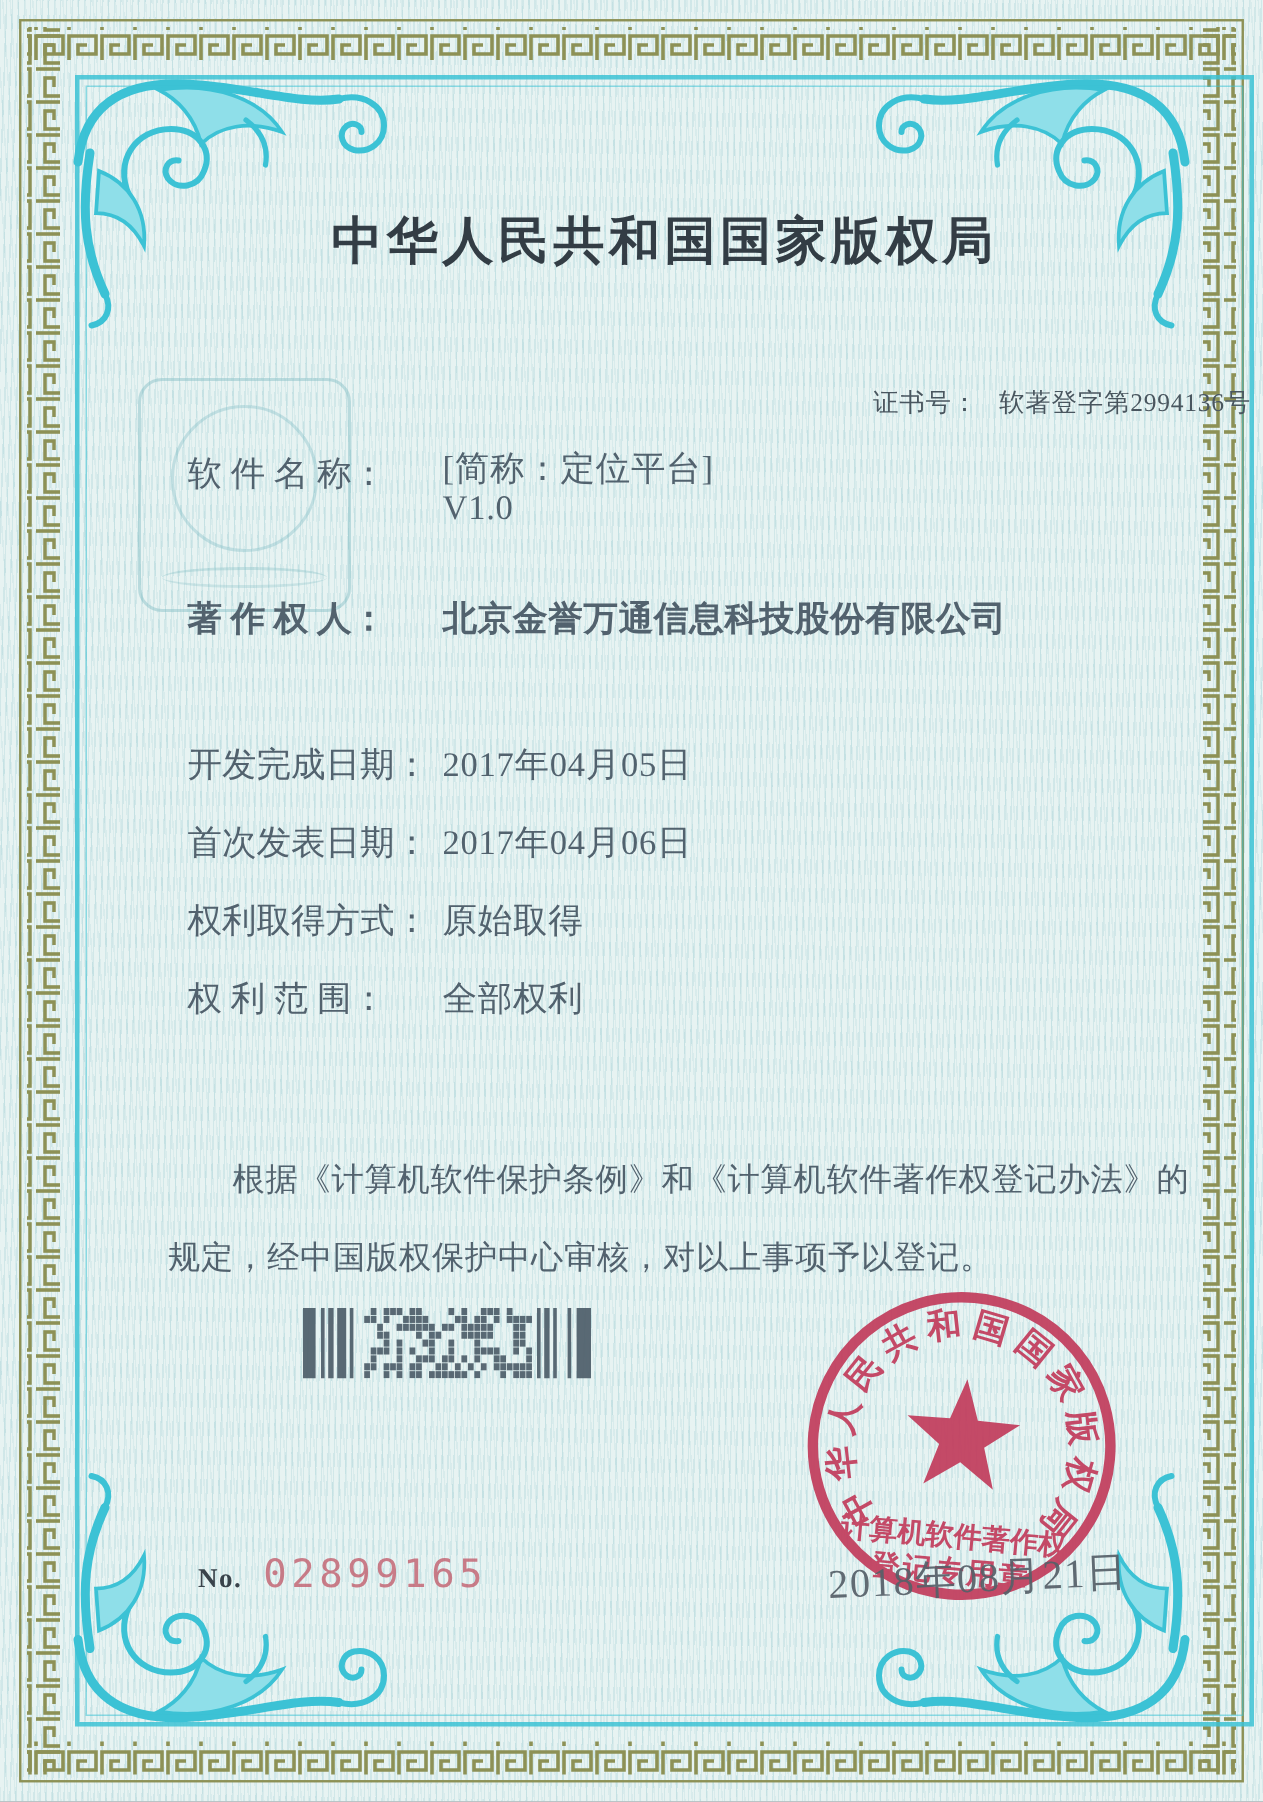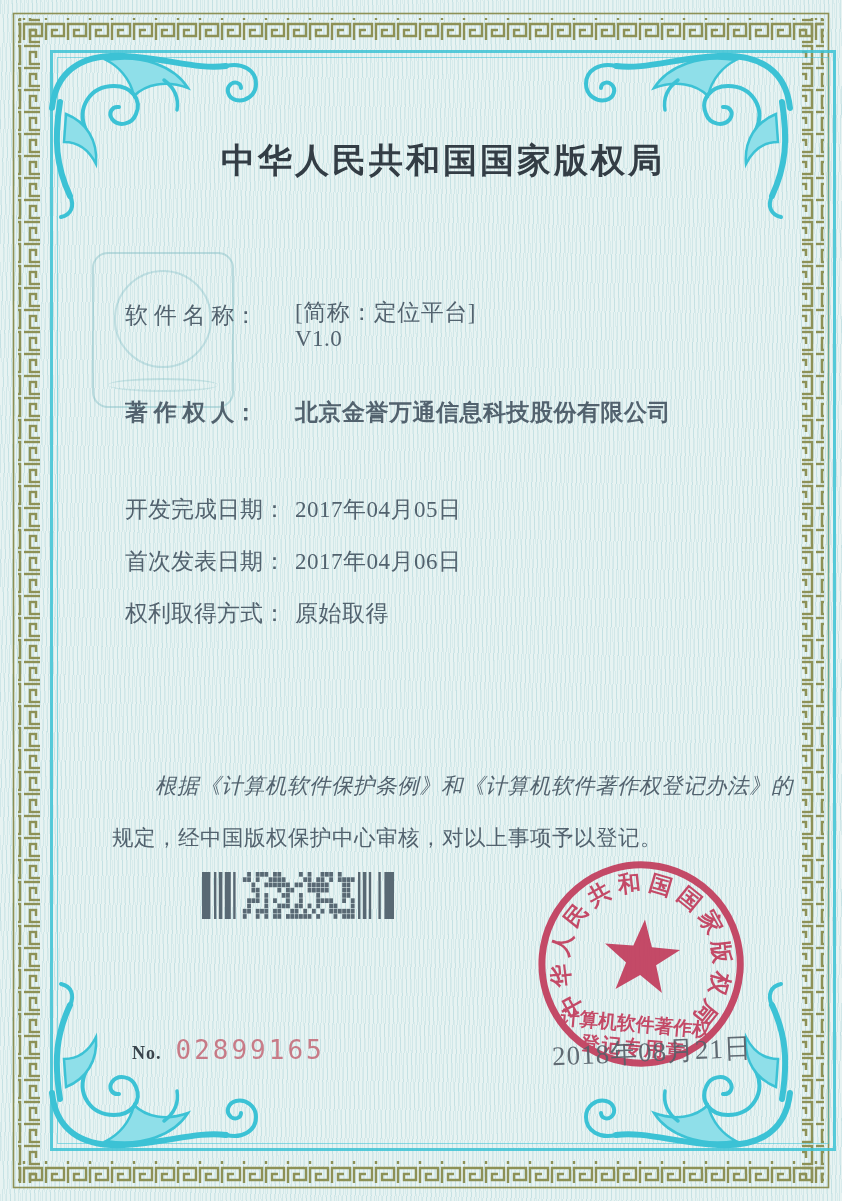--- a/index.html
+++ b/index.html
@@ -30,21 +30,21 @@
   
   .row{position:absolute;left:125px;font-size:23px;color:var(--body,#52626e);z-index:3;white-space:nowrap;}
   .row .label{display:inline-block;width:170px;vertical-align:top;}
   .row .value{display:inline-block;vertical-align:top;letter-spacing:.5px;}
   .multiline .value div{line-height:26px;}
   .r1{top:300px;} .r2{top:397px;font-weight:bold;} .r3{top:494px;} .r4{top:546px;}
   .r5{top:598px;} .r6{top:650px;} .r7{top:701px;}
   
   .statement{position:absolute;left:112px;top:760px;width:690px;font-size:21.5px;color:var(--body,#52626e);z-index:3;}
   .statement .line{line-height:52px;letter-spacing:.5px;}
-  .statement .line:first-child{text-indent:2em;font-style:italic;}
+  .statement .line:first-child{text-indent:2em;}
   
   .barcode{position:absolute;left:202px;top:872px;width:192px;height:47px;z-index:3;opacity:.92;}
   
   .seal{position:absolute;left:522px;top:846px;width:238px;height:238px;z-index:4;opacity:.92;transform:rotate(5deg);}
   .issue-date{position:absolute;left:552px;top:1034px;font-size:27px;color:#566069;letter-spacing:1px;z-index:5;transform:rotate(-2.5deg);opacity:.92;}
   
   .serial{position:absolute;left:132px;top:1035px;z-index:3;white-space:nowrap;}
   .serial .prefix{font-size:18px;color:#39434b;letter-spacing:1px;font-weight:bold;}
   .serial .number{font-family:"DejaVu Sans Mono","Liberation Mono",monospace;font-size:26px;color:var(--serial,#c25f6e);letter-spacing:3px;margin-left:14px;opacity:.8;}
 </style>
@@ -92,38 +92,44 @@
     <g transform="translate(796,1157) scale(-1,-1)">
         <use href="#flourish"></use>
       </g>
   </svg>
   <div class="cyan-frame"></div>
   <div class="cyan-frame2"></div>
 
   <div class="watermark"></div>
 
   <h1 class="authority">中华人民共和国国家版权局</h1>
+  <div class="cert-no">
+    <span>证书号：</span><span class="gap"></span><span>软著登字第2994136号</span>
+  </div>
 
   <div class="row r1 multiline">
     <span class="label">软 件 名 称：</span><span class="value">
       <div>[简称：定位平台]</div>
       <div>V1.0</div>
     </span>
   </div>
   <div class="row r2">
     <span class="label">著 作 权 人：</span><span class="value">北京金誉万通信息科技股份有限公司</span>
   </div>
   <div class="row r3">
     <span class="label">开发完成日期：</span><span class="value">2017年04月05日</span>
   </div>
   <div class="row r4">
     <span class="label">首次发表日期：</span><span class="value">2017年04月06日</span>
   </div>
   <div class="row r5">
     <span class="label">权利取得方式：</span><span class="value">原始取得</span>
+  </div>
+  <div class="row r6">
+    <span class="label">权 利 范 围：</span><span class="value">全部权利</span>
   </div>
 
   <div class="statement">
     <div class="line">根据《计算机软件保护条例》和《计算机软件著作权登记办法》的</div>
     <div class="line">规定，经中国版权保护中心审核，对以上事项予以登记。</div>
   </div>
 
   <svg id="barcode" class="barcode" viewBox="0 0 160 46" preserveAspectRatio="none" aria-hidden="true">
       <rect x="0" y="0" width="7" height="46" fill="#4e5e6a"></rect>
       <rect x="10" y="0" width="2" height="46" fill="#4e5e6a"></rect>

